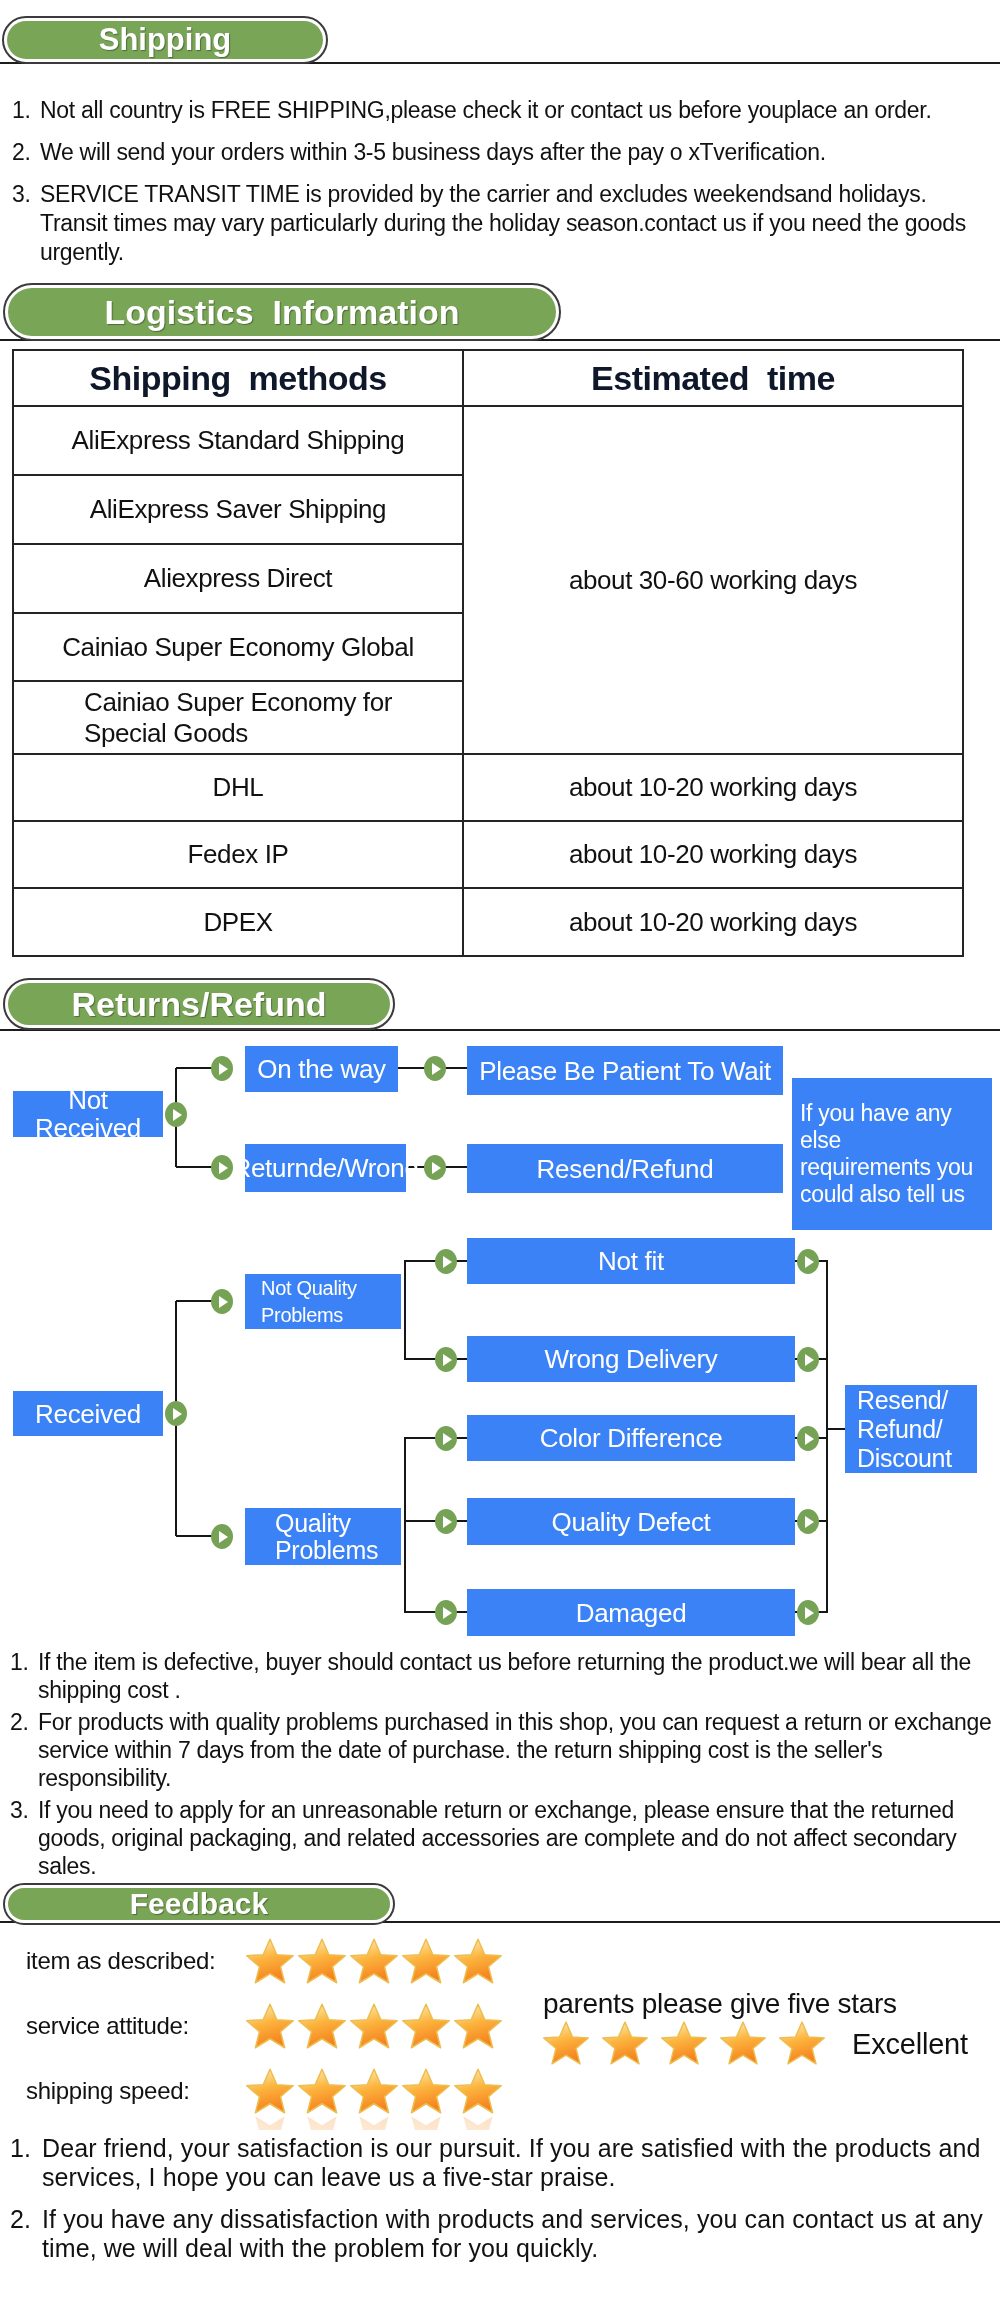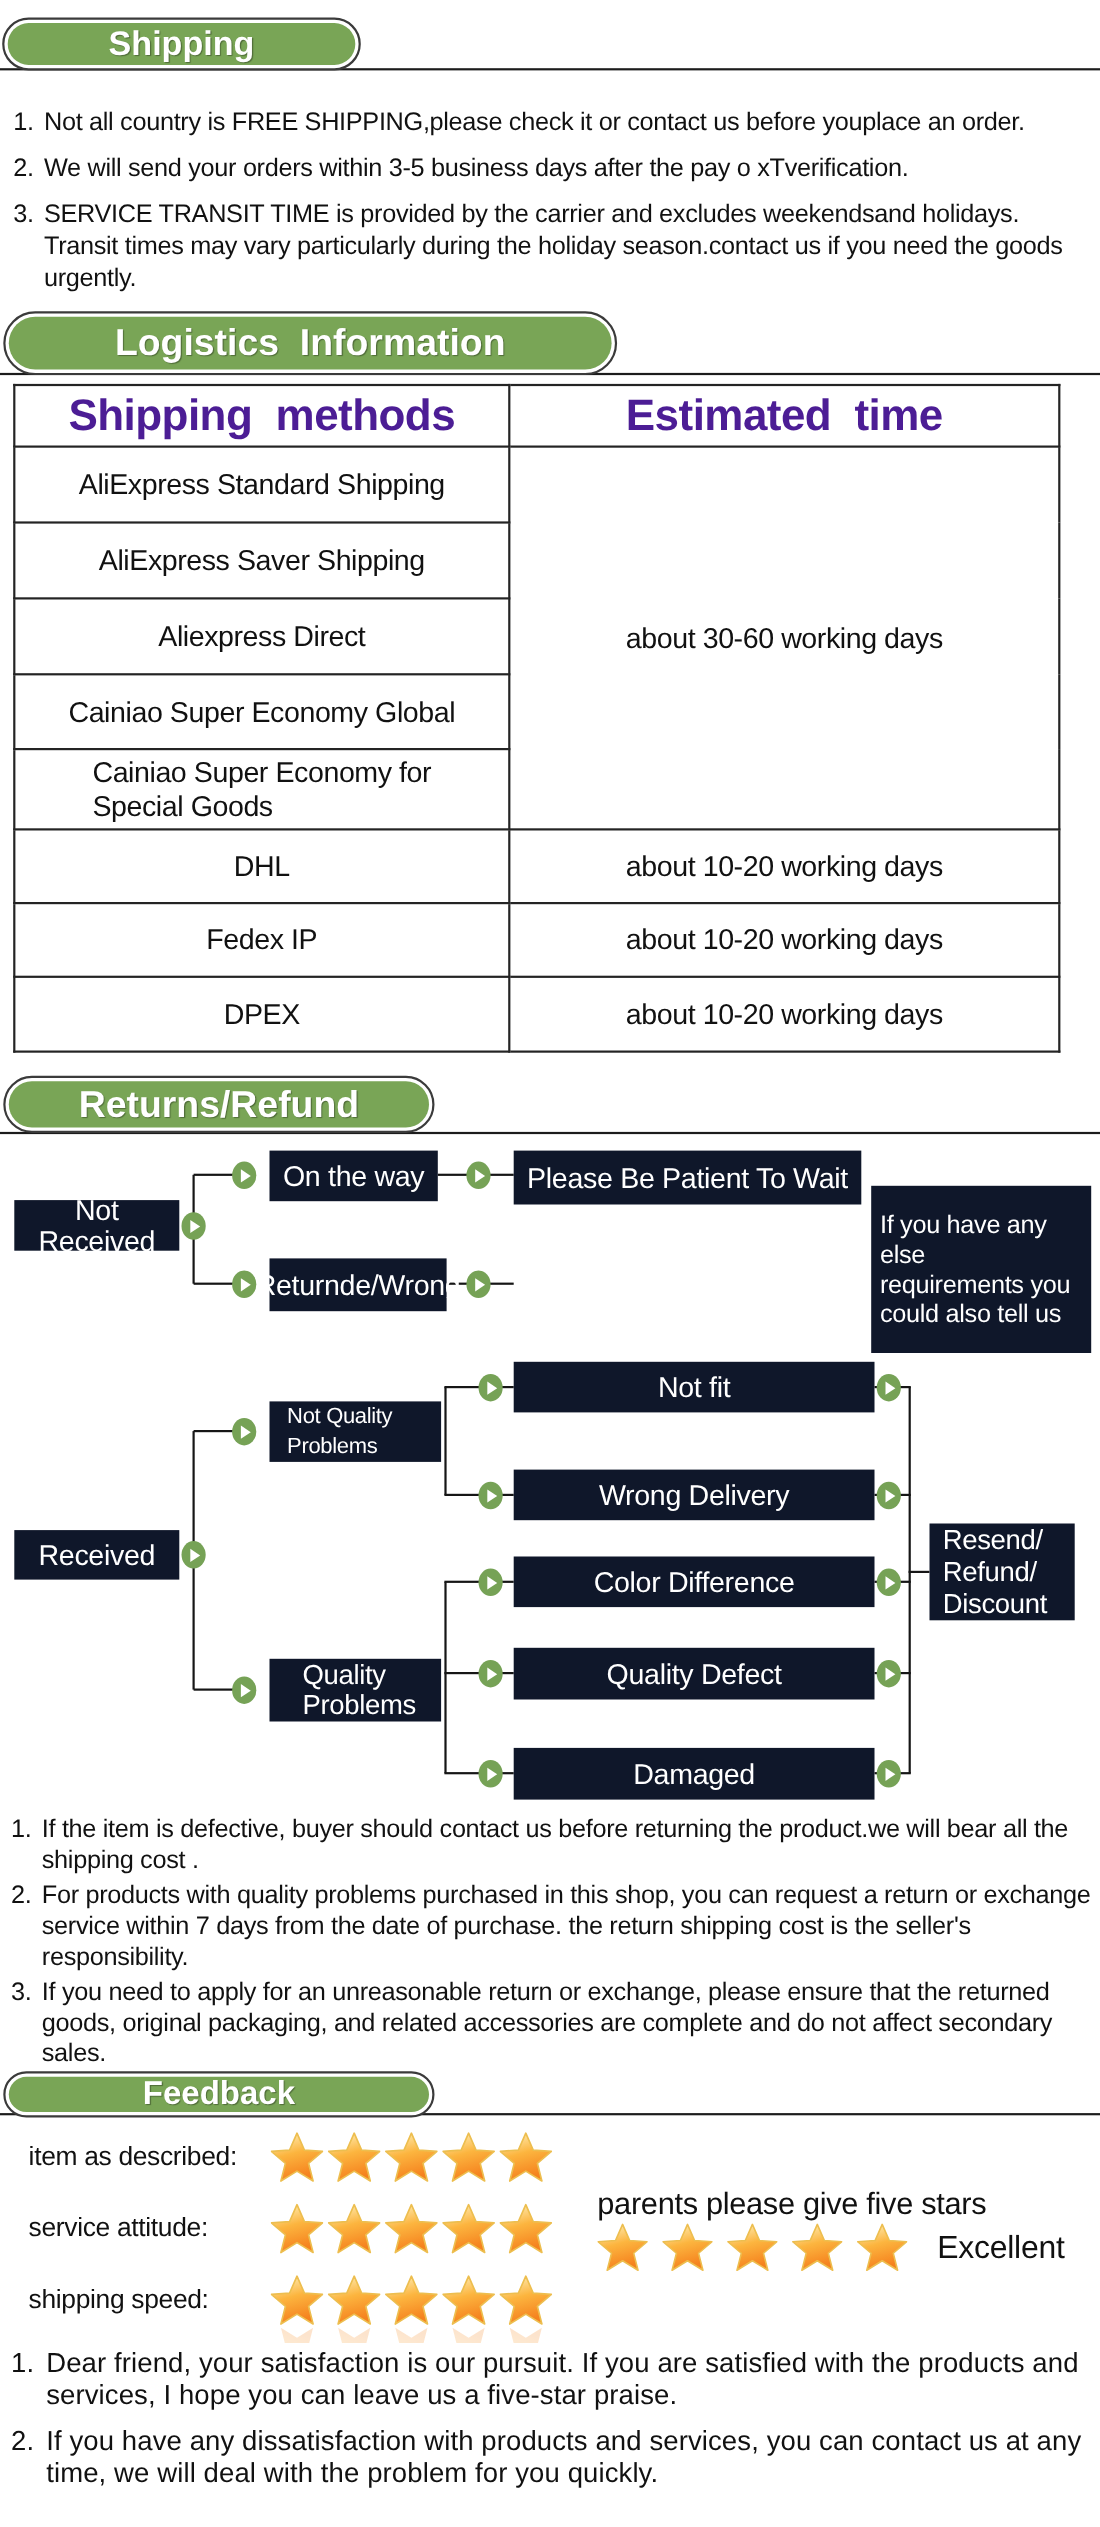--- a/index.html
+++ b/index.html
@@ -16,28 +16,28 @@
   
   .nlist{position:absolute;letter-spacing:-0.3px;}
   .nlist .item{display:flex;}
   .nlist .num{flex:none;width:28px;}
   .nlist .txt{flex:1;}
   
   table.ship{position:absolute;left:12px;top:349px;width:952px;border-collapse:collapse;
              table-layout:fixed;z-index:2;}
   table.ship th,table.ship td{border:2px solid #242424;text-align:center;vertical-align:middle;
              padding:0;}
-  table.ship th{color:#4c1d95;font-size:40px;font-weight:bold;white-space:pre;letter-spacing:-0.5px;}
+  table.ship th{color:#0f172a;font-size:34px;font-weight:bold;white-space:pre;letter-spacing:-0.5px;}
   table.ship td{font-size:26px;letter-spacing:-0.4px;}
   td.big{font-size:30px;}
   .inl{display:inline-block;text-align:left;}
   .pre{white-space:pre-line;}
   
   .flow{position:absolute;left:0;top:1040px;width:1000px;height:612px;}
-  .fbox{position:absolute;box-sizing:border-box;background:#0f172a;color:#fff;display:flex;
+  .fbox{position:absolute;box-sizing:border-box;background:#3b82f6;color:#fff;display:flex;
         align-items:center;justify-content:center;text-align:center;font-size:26px;
         letter-spacing:-0.3px;line-height:28px;}
   .fbox.left{justify-content:flex-start;text-align:left;}
   .cline{position:absolute;background:#161616;}
   .circ{position:absolute;width:22px;height:25px;background:#76A256;border-radius:50%;
         display:flex;align-items:center;justify-content:center;z-index:3;}
   .circ::after{content:"";border-left:9px solid #fff;border-top:6px solid transparent;
         border-bottom:6px solid transparent;margin-left:3px;}
   
   .frow{position:absolute;display:flex;align-items:center;height:50px;}
@@ -173,20 +173,21 @@
     <div class="circ" style="left:797px;top:209px"></div>
     <div class="circ" style="left:797px;top:307px"></div>
     <div class="circ" style="left:797px;top:386px"></div>
     <div class="circ" style="left:797px;top:469px"></div>
     <div class="circ" style="left:797px;top:560px"></div>
 
     <div class="fbox" style="left:13px;top:51px;width:150px;height:46px">Not Received</div>
     <div class="fbox" style="left:245px;top:6px;width:153px;height:46px">On the way</div>
     <div class="fbox" style="left:467px;top:6px;width:316px;height:49px">Please Be Patient To Wait</div>
     <div class="fbox" style="left:245px;top:104px;width:161px;height:48px">Returnde/Wrong</div>
+    <div class="fbox" style="left:467px;top:104px;width:316px;height:49px">Resend/Refund</div>
     <div class="fbox left pre" style="left:792px;top:38px;width:200px;height:152px;font-size:23px;line-height:27px;padding-left:8px">If you have any else
 requirements you
 could also tell us</div>
     <div class="fbox" style="left:13px;top:351px;width:150px;height:45px">Received</div>
     <div class="fbox left pre" style="left:245px;top:234px;width:156px;height:55px;font-size:20px;line-height:27px;padding-left:16px">Not Quality
 Problems</div>
     <div class="fbox" style="left:467px;top:198px;width:328px;height:46px">Not fit</div>
     <div class="fbox" style="left:467px;top:296px;width:328px;height:46px">Wrong Delivery</div>
     <div class="fbox left pre" style="left:245px;top:468px;width:156px;height:57px;font-size:25px;line-height:27px;padding-left:30px">Quality
 Problems</div>

